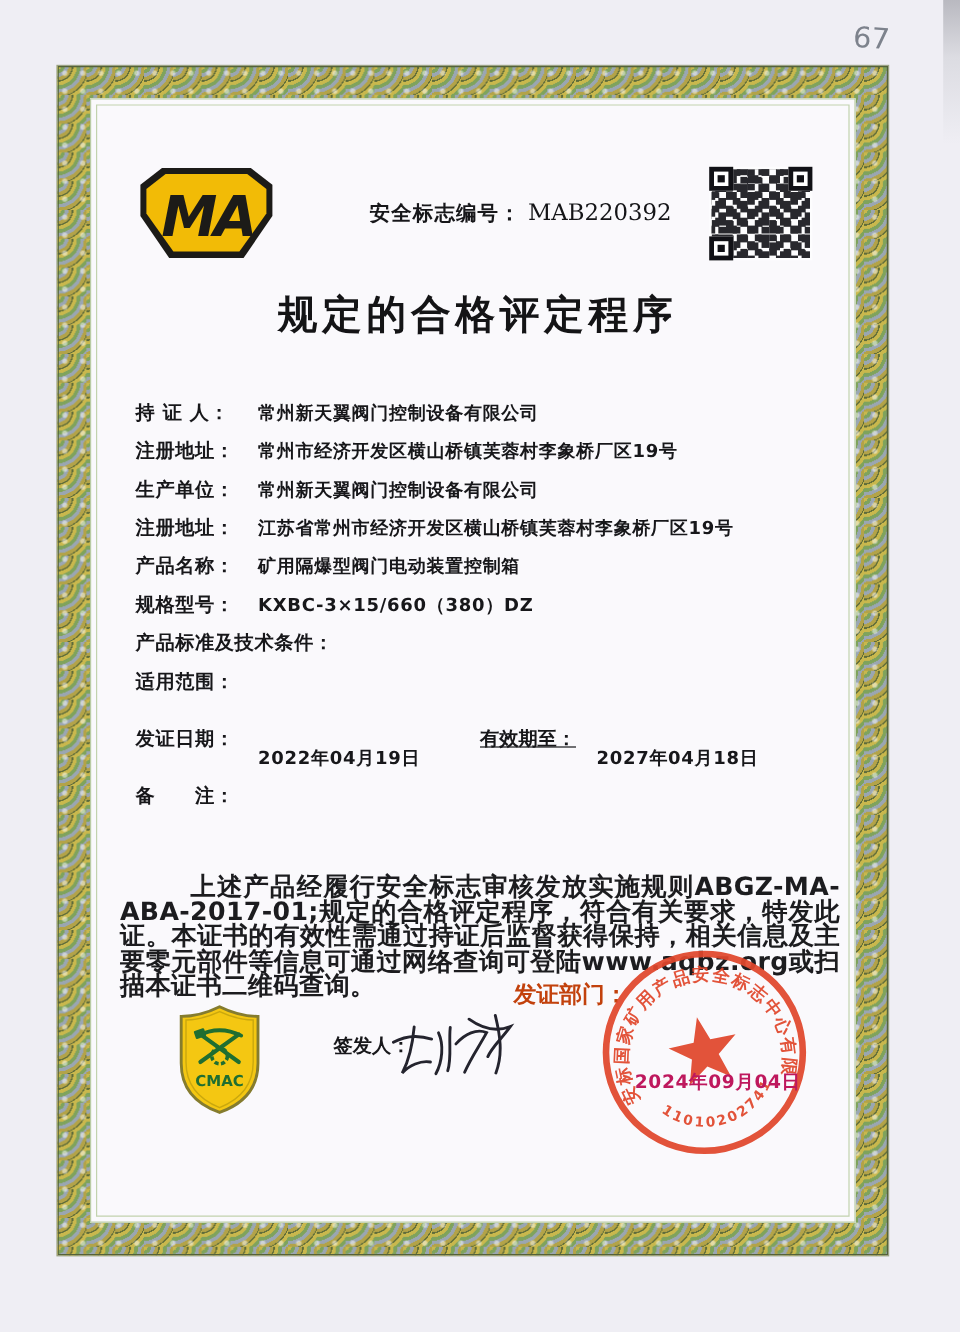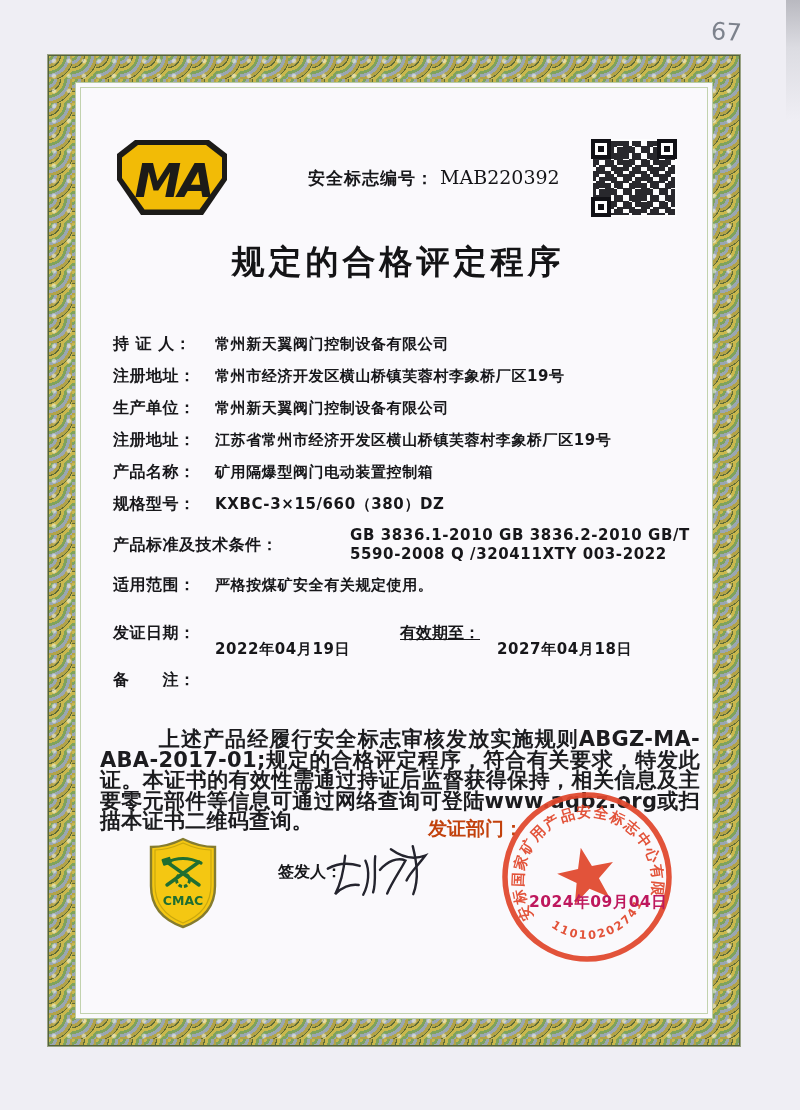--- a/index.html
+++ b/index.html
@@ -104,25 +104,23 @@
     <div class="frow">
       <div class="flabel">产品名称：</div>
       <div class="fvalue">矿用隔爆型阀门电动装置控制箱</div>
     </div>
     <div class="frow">
       <div class="flabel">规格型号：</div>
       <div class="fvalue">KXBC-3×15/660（380）DZ</div>
     </div>
     <div class="frow std">
       <div class="flabel">产品标准及技术条件：</div>
-      <div class="fvalue">GB 3836.1-2010 GB 3836.2-2010 GB/T 5590-2008 Q /320411XTY 003-2022</div>
     </div>
     <div class="frow">
       <div class="flabel">适用范围：</div>
-      <div class="fvalue">严格按煤矿安全有关规定使用。</div>
     </div>
     <div class="frow dates gap">
       <div class="flabel">发证日期：</div>
       <div class="fvalue">2022年04月19日</div>
       <div class="flabel2">有效期至：</div>
       <div class="fvalue">2027年04月18日</div>
     </div>
     <div class="frow gap">
       <div class="flabel">备　　注：</div>
       <div class="fvalue"></div>

